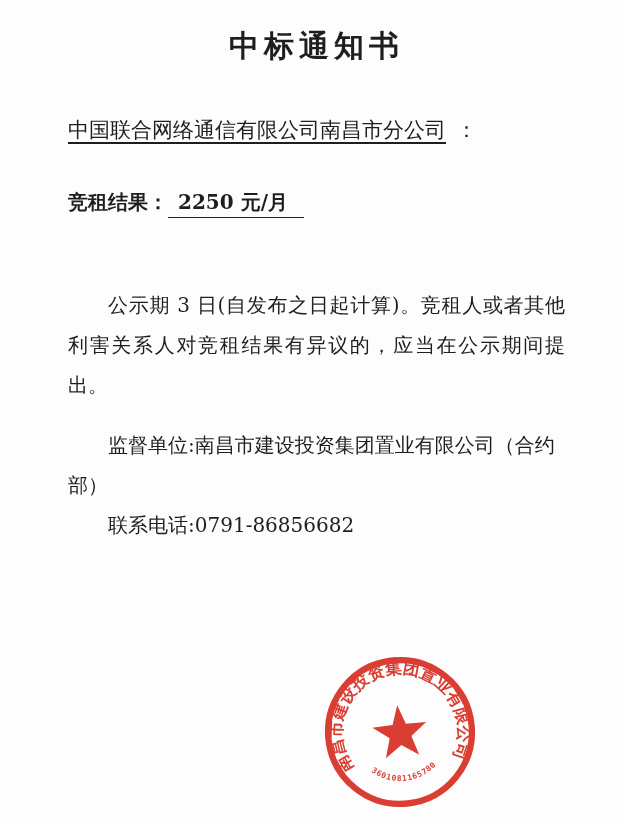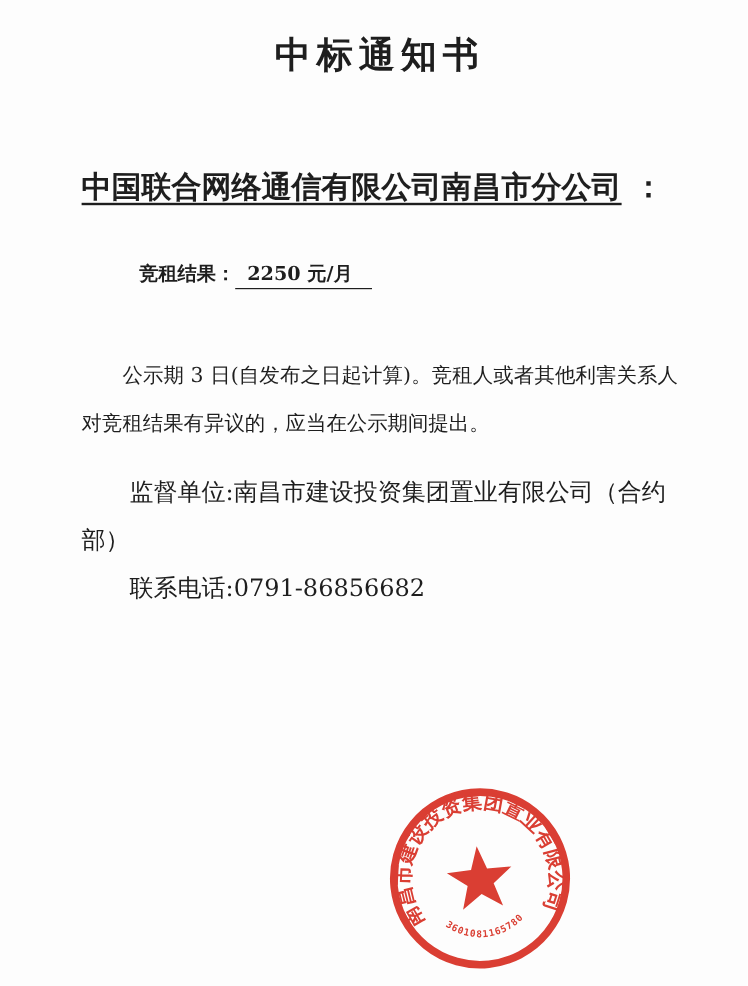--- a/index.html
+++ b/index.html
@@ -19,23 +19,23 @@
   }
   .doc-title{
     text-align:center;
     font-size:30px;
     font-weight:700;
     letter-spacing:5px;
     margin:0;
     padding-top:2px;
   }
   .addressee-line{
-    margin-top:76px;
-    font-size:25px;
-    font-weight:700;
+    margin-top:50px;
+    font-size:21px;
+    font-weight:400;
     line-height:26px;
     white-space:nowrap;
   }
   .addressee-name{
     text-decoration:underline;
     text-underline-offset:5px;
     padding-right:10px;
   }
   .body-para{
     margin-top:12px;
@@ -45,33 +45,32 @@
     text-justify:inter-ideograph;
     text-indent:2em;
   }
   .u-bold{
     font-weight:700;
     text-decoration:underline;
     text-underline-offset:5px;
   }
   .result-line{
     margin-top:44px;
-    font-size:16px;
+    font-size:20px;
     line-height:30px;
-    margin-left:48px;
   }
   .result-label{font-weight:700;}
   .result-value{
     border-bottom:1.5px solid #1e1e1e;
     padding:0 16px 3px 10px;
     font-weight:700;
   }
   .notice-para{
-    margin-top:50px;
-    font-size:17px;
+    margin-top:68px;
+    font-size:20px;
     line-height:40px;
     text-align:justify;
     text-justify:inter-ideograph;
     text-indent:2em;
   }
   .contact-block{
     font-size:20px;
     line-height:40px;
   }
   .contact-block div{text-indent:2em;}

